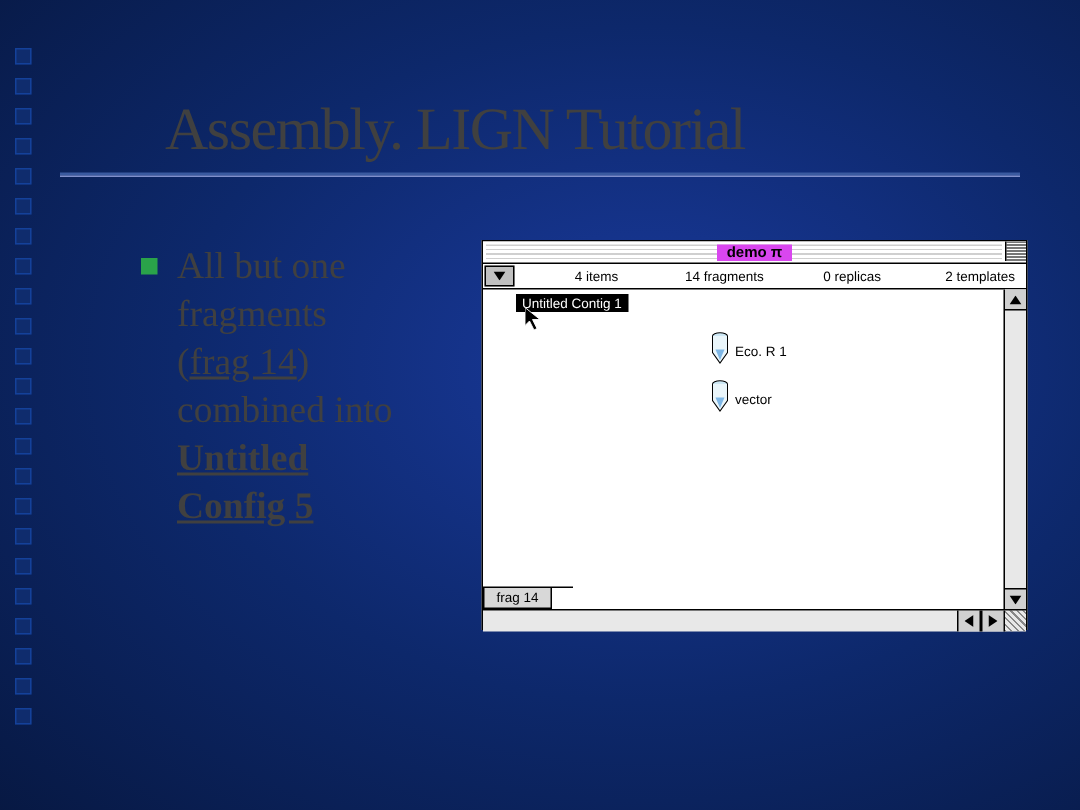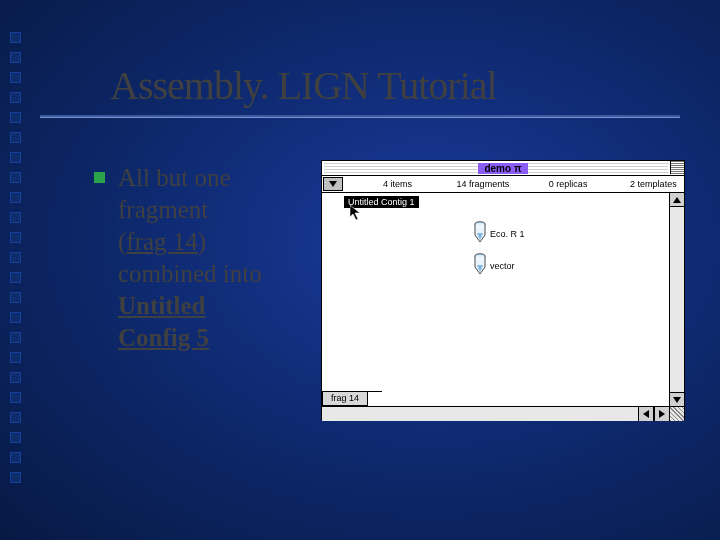--- a/index.html
+++ b/index.html
@@ -92,21 +92,21 @@
     font-weight: bold;
     position: relative;
   }
   .tb-lines {
     position: absolute;
     left: 2px; right: 16px; top: 2px; bottom: 2px;
     background: repeating-linear-gradient(to bottom, #777 0 1px, transparent 1px 3px);
     opacity: .35;
   }
   .app-title-text {
-    background: #8b5cf6;
+    background: #d946ef;
     padding: 0 6px;
     position: relative;
     z-index: 2;
     font-size: 10px;
   }
   .tb-box {
     position: absolute;
     right: 0; top: 0;
     width: 13px; height: 13px;
     background: repeating-linear-gradient(to bottom, #777 0 1px, transparent 1px 2px);
@@ -242,21 +242,21 @@
     <div class="dot"></div>
     <div class="dot"></div>
 </div>
 
 <div class="slide-title">Assembly. LIGN Tutorial</div>
 <div class="hr"></div>
 
 <div class="bullet-box">
   <div class="bullet-marker"></div>
   <span>All but one</span><br>
-  <span>fragment</span><br>
+  <span>fragments</span><br>
   <span>(</span><span class="f14">frag 14</span><span>)</span><br>
   <span>combined into</span><br>
   <span class="ucfg">Untitled</span><br>
   <span class="ucfg">Config 5</span>
 </div>
 
 <div class="app">
   <div class="app-title">
     <div class="tb-lines"></div>
     <span class="app-title-text">demo π</span>

